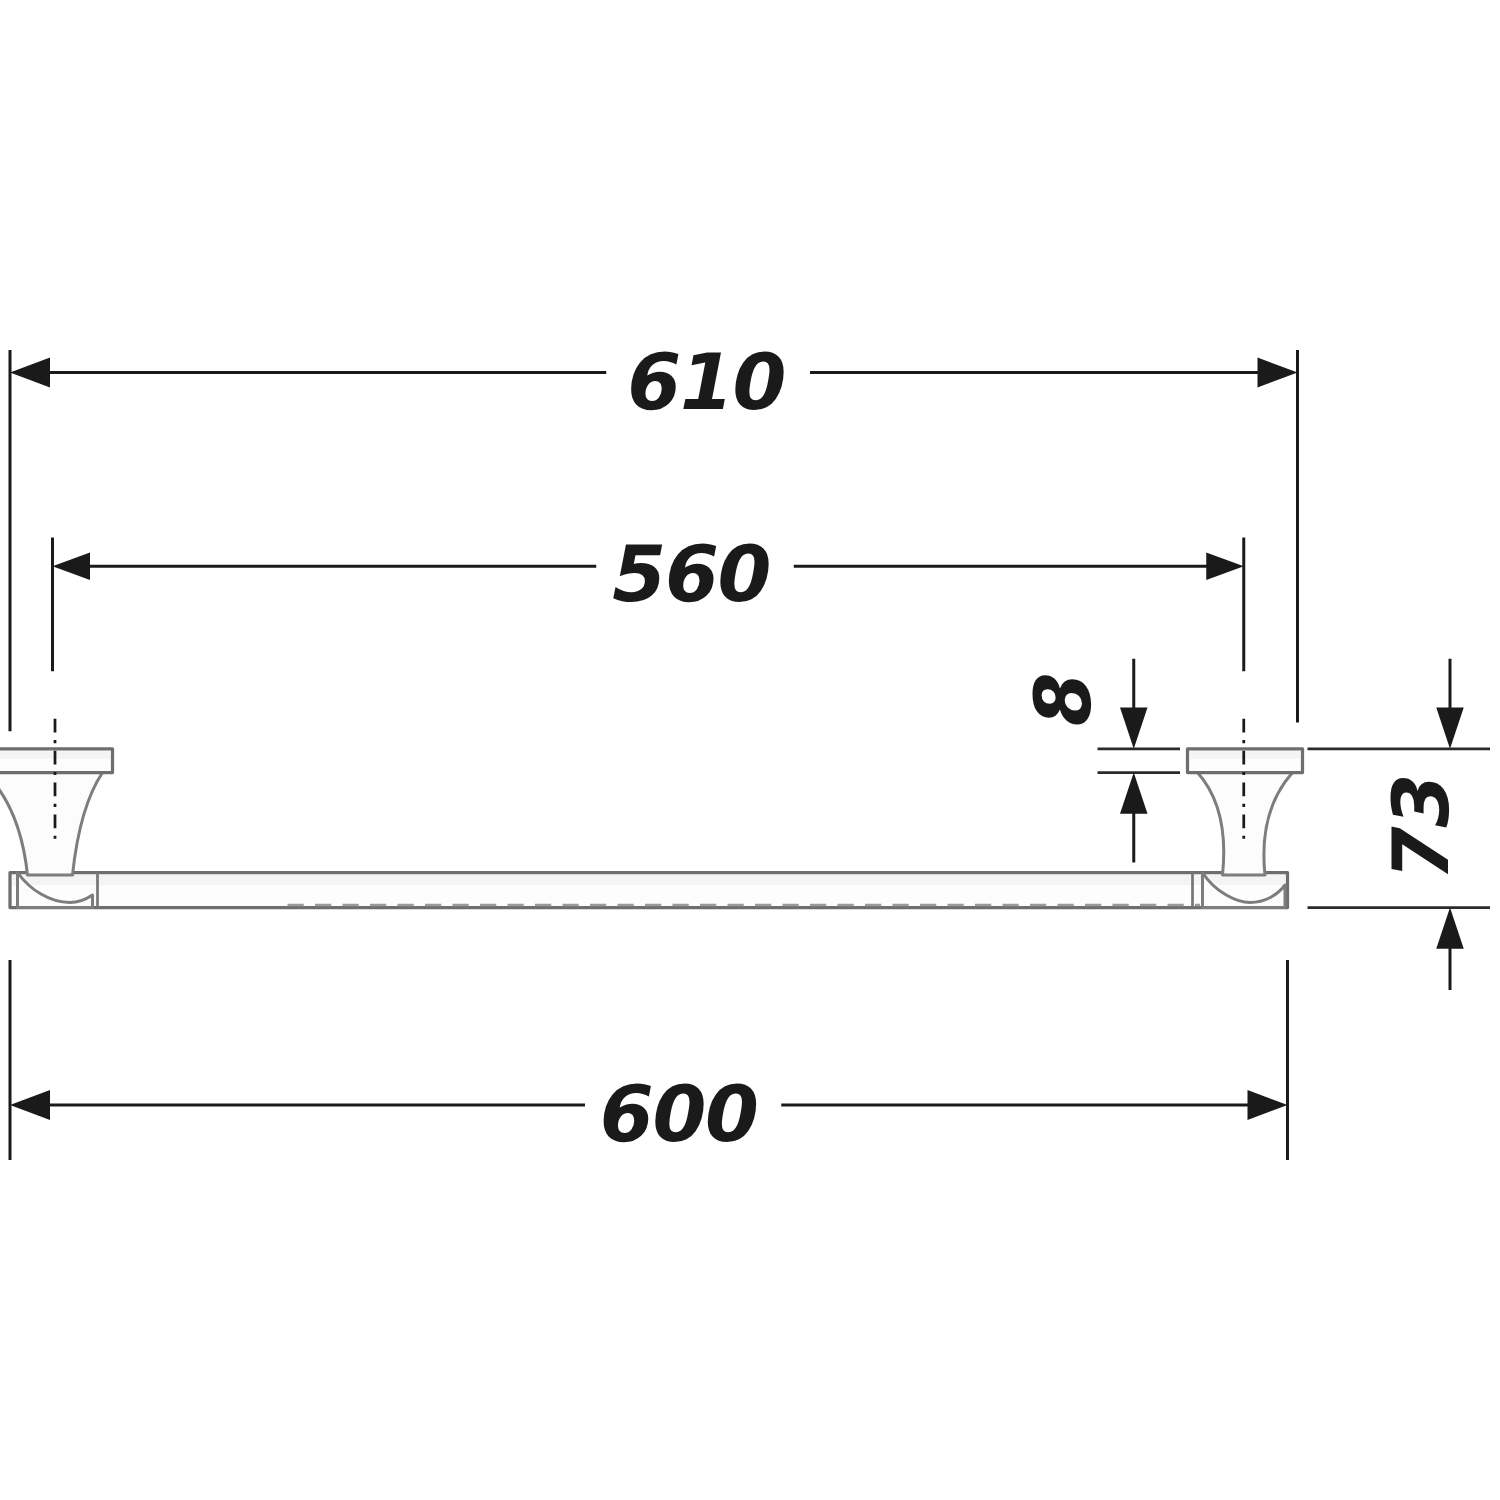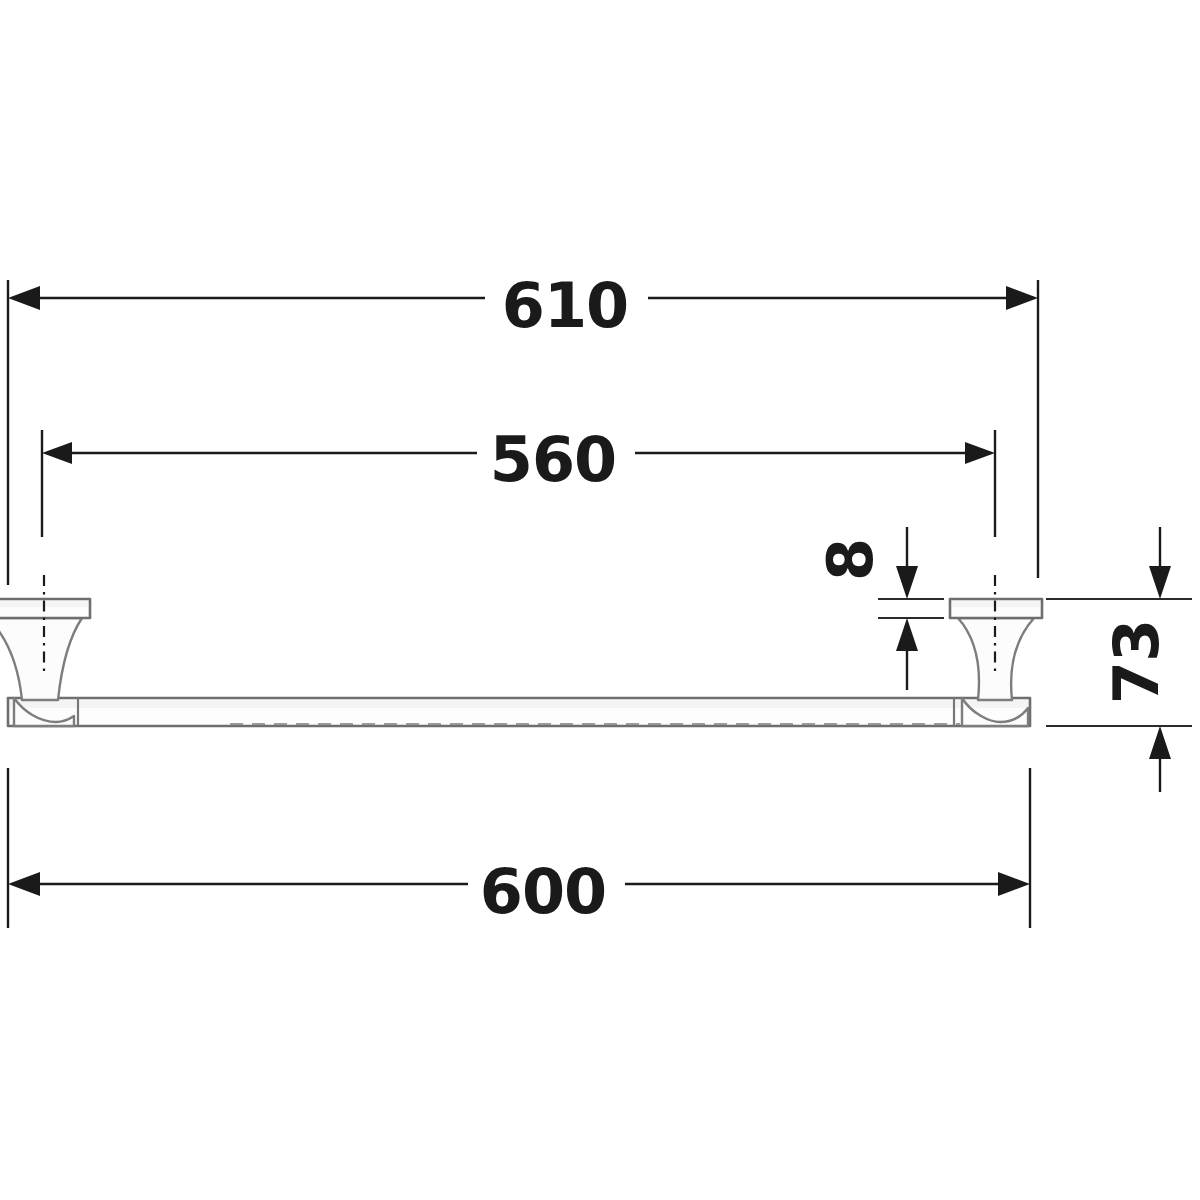--- a/index.html
+++ b/index.html
@@ -12,20 +12,21 @@
     width: 1200px;
     height: 1200px;
     font-family: "Liberation Sans", sans-serif;
     overflow: hidden;
   }
   #drawing-root {
     position: relative;
     width: 1200px;
     height: 1200px;
     background: #fdba74;
+    font-style: italic;
   }
   svg#technical-drawing {
     display: block;
     width: 1200px;
     height: 1200px;
   }
   .dim-text {
     font-family: "DejaVu Sans", sans-serif;
     font-weight: bold;
     fill: #1a1a1a;

